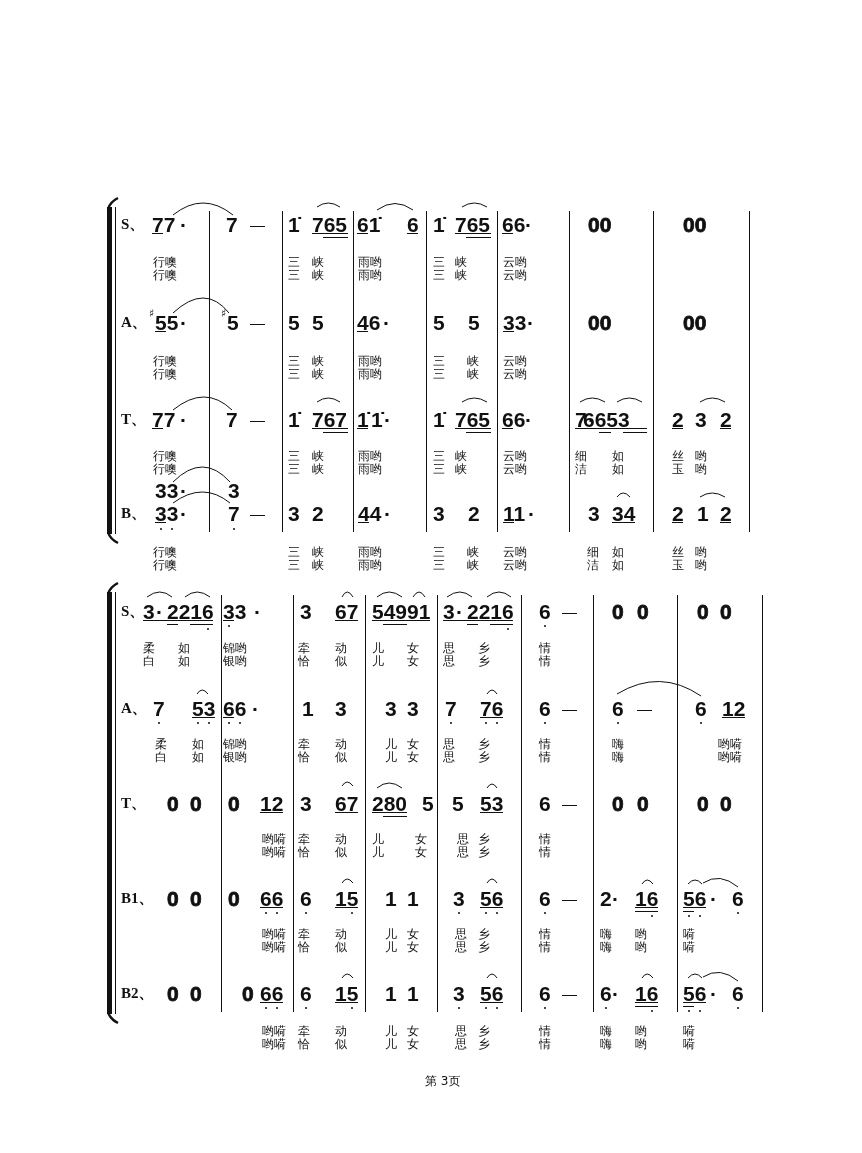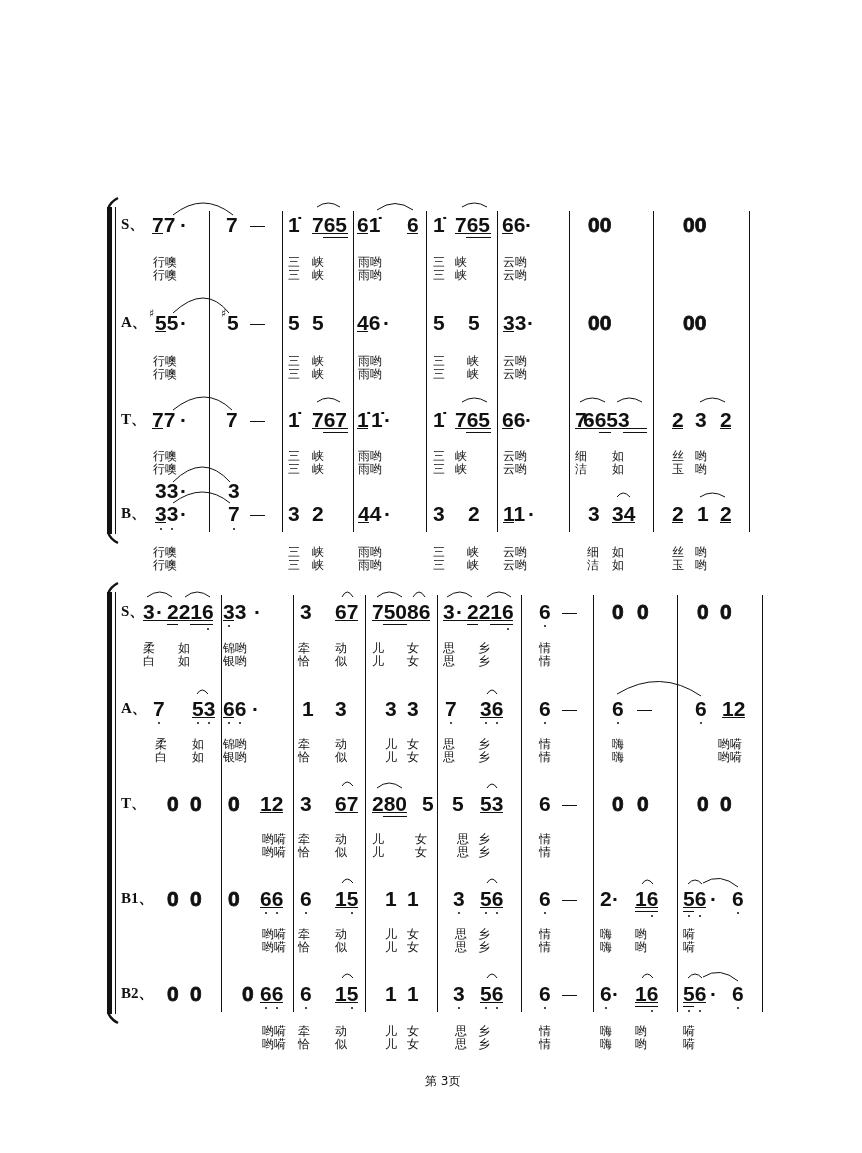--- a/index.html
+++ b/index.html
@@ -337,21 +337,21 @@
     <div class="m">
       <span class="n" style="left:300px">3</span>
       <span class="n" style="left:335px">67</span>
       <i class="u" style="left:335px;width:23px"></i>
       <span class="ly v1" style="left:298px">牵</span>
       <span class="ly v1" style="left:335px">动</span>
       <span class="ly v2" style="left:298px">恰</span>
       <span class="ly v2" style="left:335px">似</span>
     </div>
     <div class="m">
-      <span class="n" style="left:372px">75086</span>
+      <span class="n" style="left:372px">54991</span>
       <i class="u" style="left:372px;width:58px"></i>
       <i class="u u2" style="left:383px;width:24px"></i>
       <span class="ly v1" style="left:372px">儿</span>
       <span class="ly v1" style="left:407px">女</span>
       <span class="ly v2" style="left:372px">儿</span>
       <span class="ly v2" style="left:407px">女</span>
     </div>
     <div class="m">
       <span class="n" style="left:443px">3</span>
       <span class="n" style="left:456px">·</span>
@@ -417,21 +417,21 @@
       <span class="n" style="left:385px">3</span>
       <span class="n" style="left:407px">3</span>
       <span class="ly v1" style="left:385px">儿</span>
       <span class="ly v1" style="left:407px">女</span>
       <span class="ly v2" style="left:385px">儿</span>
       <span class="ly v2" style="left:407px">女</span>
     </div>
     <div class="m">
       <span class="n" style="left:445px">7</span>
       <i class="od" style="left:450px"></i>
-      <span class="n" style="left:480px">36</span>
+      <span class="n" style="left:480px">76</span>
       <i class="u" style="left:480px;width:23px"></i>
       <i class="od" style="left:485px"></i>
       <i class="od" style="left:496px"></i>
       <span class="ly v1" style="left:443px">思</span>
       <span class="ly v1" style="left:478px">乡</span>
       <span class="ly v2" style="left:443px">思</span>
       <span class="ly v2" style="left:478px">乡</span>
     </div>
     <div class="m">
       <span class="n" style="left:539px">6</span>

